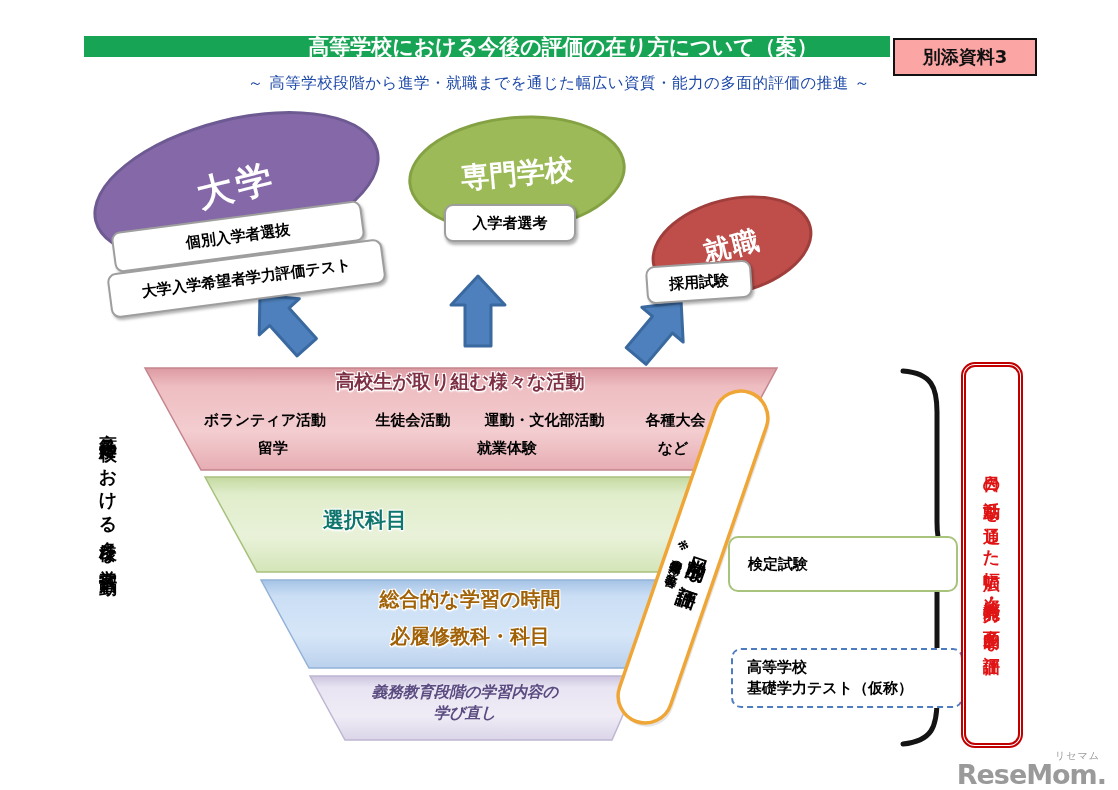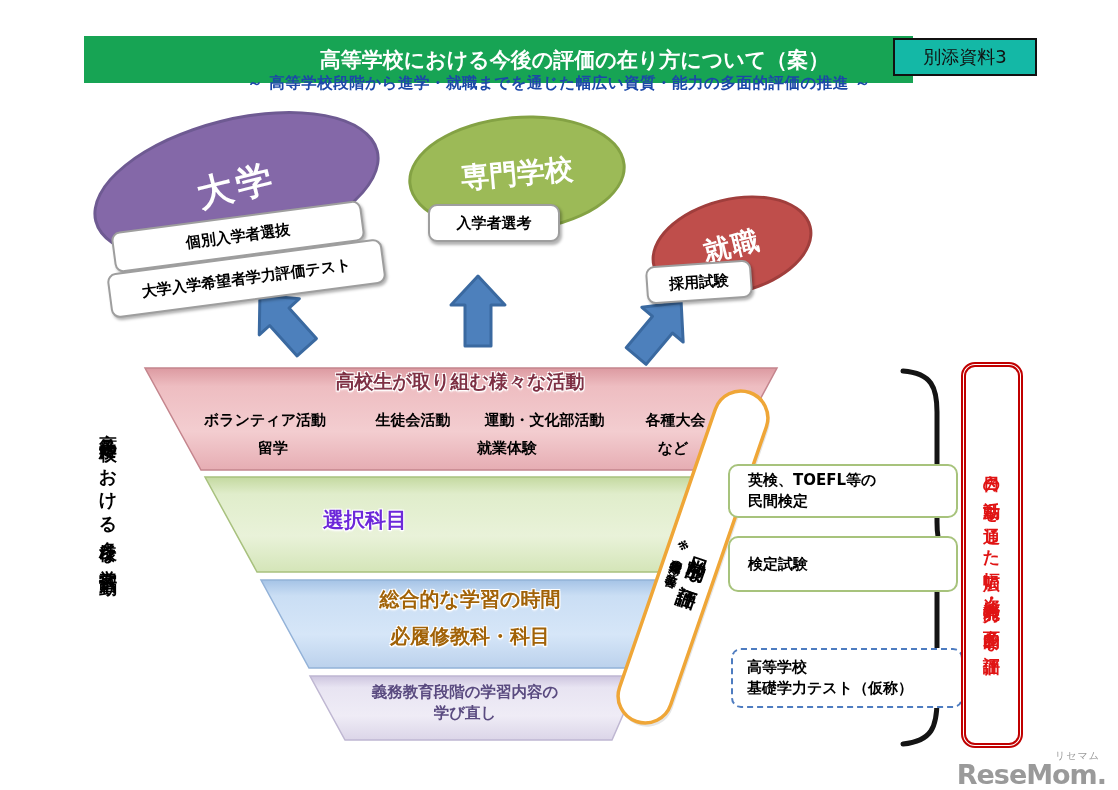--- a/index.html
+++ b/index.html
@@ -2,24 +2,24 @@
 <html><head>
 <meta charset="utf-8">
 <style>
   html,body{margin:0;padding:0;background:#fff;}
   body{font-family:"DejaVu Sans","Liberation Sans",sans-serif;}
   .canvas{position:relative;width:1118px;height:790px;background:#fff;overflow:hidden;}
   .abs{position:absolute;}
   .center{display:flex;align-items:center;justify-content:center;text-align:center;}
   .outline-white{text-shadow:-1px -1px 0 #fff,1px -1px 0 #fff,-1px 1px 0 #fff,1px 1px 0 #fff,0 2px 2px rgba(255,255,255,.8);}
   
-  .titlebar{left:84px;top:36px;width:806px;height:47px;background:#17a454;padding-left:23px;}
+  .titlebar{left:84px;top:36px;width:806px;height:21px;background:#17a454;}
   .titlebar .t{position:absolute;left:160px;right:8px;top:0;bottom:0;color:#fff;font-size:21px;font-weight:bold;display:flex;align-items:center;justify-content:center;white-space:nowrap;}
-  .badge{left:893px;top:38px;width:140px;height:34px;background:#14b8a6;border:2.5px solid #111;font-size:18px;font-weight:normal;color:#111;}
-  .subtitle{left:0;top:73px;width:1118px;text-align:center;color:#1c48a8;font-size:15.5px;font-weight:bold;letter-spacing:.5px;}
+  .badge{left:893px;top:38px;width:140px;height:34px;background:#fca5a5;border:2.5px solid #111;font-size:18px;font-weight:bold;color:#111;}
+  .subtitle{left:0;top:73px;width:1118px;text-align:center;color:#1c48a8;font-size:15.5px;font-weight:normal;letter-spacing:.5px;}
   
   .ell{border-radius:50%;color:#fff;font-weight:bold;display:flex;align-items:center;justify-content:center;}
   .ell-univ{left:90px;top:118px;width:287px;height:130px;background:#8468a8;border:3px solid #6e5a92;transform:rotate(-14deg);font-size:36px;letter-spacing:4px;}
   .ell-voc{left:408px;top:116px;width:212px;height:110px;background:#9cba57;border:3px solid #84a244;transform:rotate(-5deg);font-size:28px;}
   .ell-emp{left:650px;top:198px;width:158px;height:90px;background:#bf4e4b;border:3px solid #a03e3c;transform:rotate(-14deg);font-size:27px;letter-spacing:2px;}
   
   .wbox{background:#fff;border:2px solid #9e9e9e;border-radius:9px;box-shadow:1.5px 2.5px 3px rgba(0,0,0,.3);color:#000;font-weight:bold;display:flex;align-items:center;justify-content:center;white-space:nowrap;}
   
   .gbox{background:#fff;border:2.5px solid #a7c37c;border-radius:10px;display:flex;flex-direction:column;justify-content:center;padding-left:18px;font-size:15px;font-weight:bold;line-height:1.4;color:#000;}
   .dashbox{background:#fff;border:2.5px dashed #4e7cc0;border-radius:10px;display:flex;flex-direction:column;justify-content:center;padding-left:14px;font-size:15px;font-weight:bold;line-height:1.4;color:#000;}
@@ -28,23 +28,23 @@
   .redpanel div{color:#e01414;font-size:17px;font-weight:bold;letter-spacing:2px;text-align:center;line-height:26px;}
   
   .leftlabel{left:96px;top:420px;height:315px;writing-mode:vertical-rl;font-size:18px;font-weight:bold;color:#000;letter-spacing:3px;}
   
   .capsuletext{left:671px;top:397px;width:44px;height:320px;transform:rotate(19deg);writing-mode:vertical-rl;display:flex;flex-direction:column;align-items:center;justify-content:center;color:#000;}
   .capsuletext .main{font-size:20px;font-weight:bold;letter-spacing:2px;}
   .capsuletext .note{font-size:12px;font-weight:bold;letter-spacing:0;}
   
   .l1-title{color:#7e3044;font-size:19px;font-weight:bold;}
   .item{font-size:15px;font-weight:bold;color:#000;text-align:center;white-space:nowrap;}
-  .l2-item{color:#6d28d9;font-size:21px;font-weight:bold;text-align:center;white-space:nowrap;}
+  .l2-item{color:#0f766e;font-size:21px;font-weight:bold;text-align:center;white-space:nowrap;}
   .l3-line{color:#a16207;font-size:20px;font-weight:bold;text-align:center;white-space:nowrap;}
-  .l4-line{color:#5a4b80;font-size:15.5px;font-weight:bold;text-align:center;white-space:nowrap;}
+  .l4-line{color:#5a4b80;font-size:15.5px;font-weight:bold;text-align:center;white-space:nowrap;font-style:italic;}
   
   .logo{right:12px;bottom:2px;color:#9a9a9a;text-align:right;}
   .logo .main{font-size:27px;font-weight:bold;letter-spacing:-1px;line-height:1;}
   .logo .ruby{font-size:10px;letter-spacing:1px;display:block;margin-bottom:-2px;margin-right:6px;}
 </style>
 </head>
 <body>
 
 <div class="canvas">
 
@@ -104,21 +104,21 @@
   </div>
   <div class="abs ell ell-voc" style="z-index:2;">
     <span>専門学校</span>
   </div>
   <div class="abs ell ell-emp" style="z-index:2;">
     <span>就職</span>
   </div>
 
   <div class="abs wbox" style="left:112px;top:216px;width:248px;height:37px;transform:rotate(-7.5deg);font-size:15px;z-index:3;">個別入学者選抜</div>
   <div class="abs wbox" style="left:108px;top:256px;width:273px;height:41px;transform:rotate(-7.5deg);font-size:15px;z-index:3;">大学入学希望者学力評価テスト</div>
-  <div class="abs wbox" style="left:428px;top:204px;width:128px;height:34px;font-size:15px;z-index:3;">入学者選考</div>
+  <div class="abs wbox" style="left:444px;top:204px;width:128px;height:34px;font-size:15px;z-index:3;">入学者選考</div>
   <div class="abs wbox" style="left:646px;top:263px;width:102px;height:34px;transform:rotate(-4deg);font-size:15px;z-index:3;">採用試験</div>
 
   <div class="abs leftlabel" style="z-index:2;">高等学校における多様な学習活動</div>
 
   <div class="abs l1-title outline-white" style="left:175px;top:369px;width:570px;text-align:center;z-index:2;">高校生が取り組む様々な活動</div>
   <div class="abs item" style="left:190px;top:411px;width:150px;z-index:2;">ボランティア活動</div>
   <div class="abs item" style="left:358px;top:411px;width:110px;z-index:2;">生徒会活動</div>
   <div class="abs item" style="left:477px;top:411px;width:135px;z-index:2;">運動・文化部活動</div>
   <div class="abs item" style="left:633px;top:411px;width:85px;z-index:2;">各種大会</div>
   <div class="abs item" style="left:238px;top:439px;width:70px;z-index:2;">留学</div>
@@ -131,24 +131,20 @@
   <div class="abs l3-line outline-white" style="left:290px;top:623px;width:360px;z-index:2;">必履修教科・科目</div>
 
   <div class="abs l4-line" style="left:310px;top:682px;width:310px;z-index:2;">義務教育段階の学習内容の</div>
   <div class="abs l4-line" style="left:310px;top:703px;width:310px;z-index:2;">学び直し</div>
 
   <div class="abs capsuletext" style="z-index:2;">
     <span class="main">日常的な評価</span>
     <span class="note">（※指導要録の改善等）</span>
   </div>
 
-  <div class="abs gbox" style="left:728px;top:464px;width:208px;height:50px;z-index:2;">
-    <span>英検、TOEFL等の</span>
-    <span>民間検定</span>
-  </div>
   <div class="abs gbox" style="left:728px;top:536px;width:208px;height:52px;z-index:2;">
     <span>検定試験</span>
   </div>
   <div class="abs dashbox" style="left:731px;top:648px;width:214px;height:56px;z-index:2;">
     <span>高等学校</span>
     <span>基礎学力テスト（仮称）</span>
   </div>
 
   <div class="abs redpanel" style="z-index:2;">
     <div>日々の活動を通じた</div>

